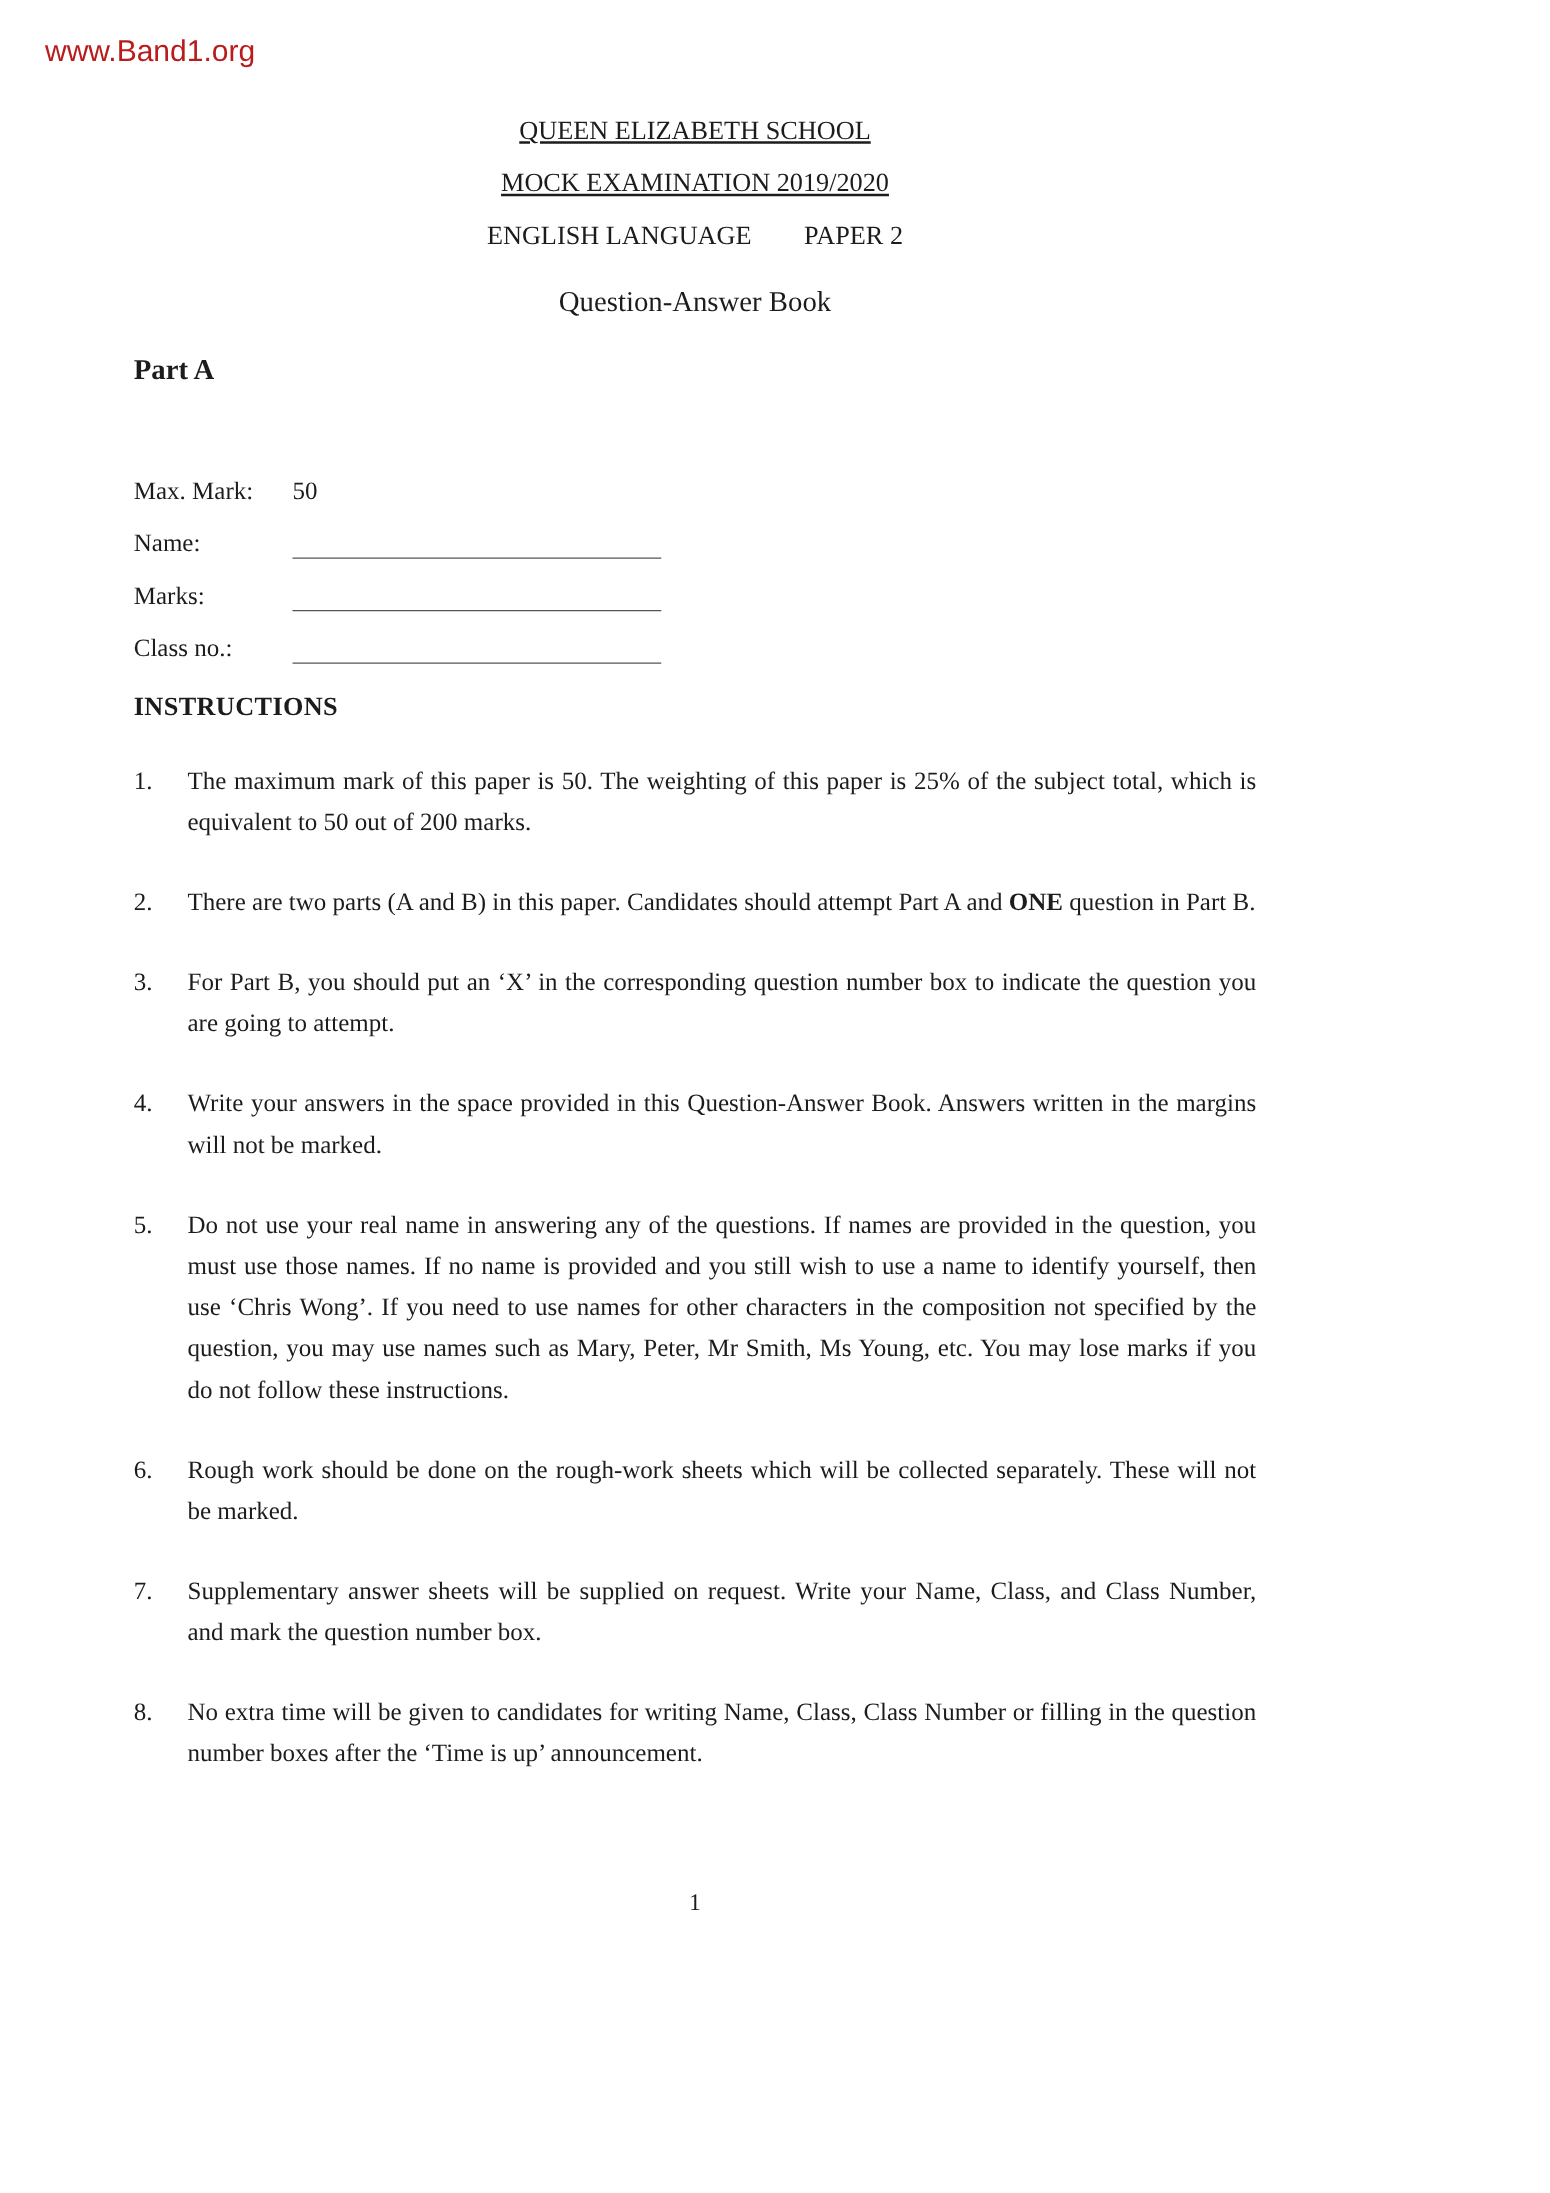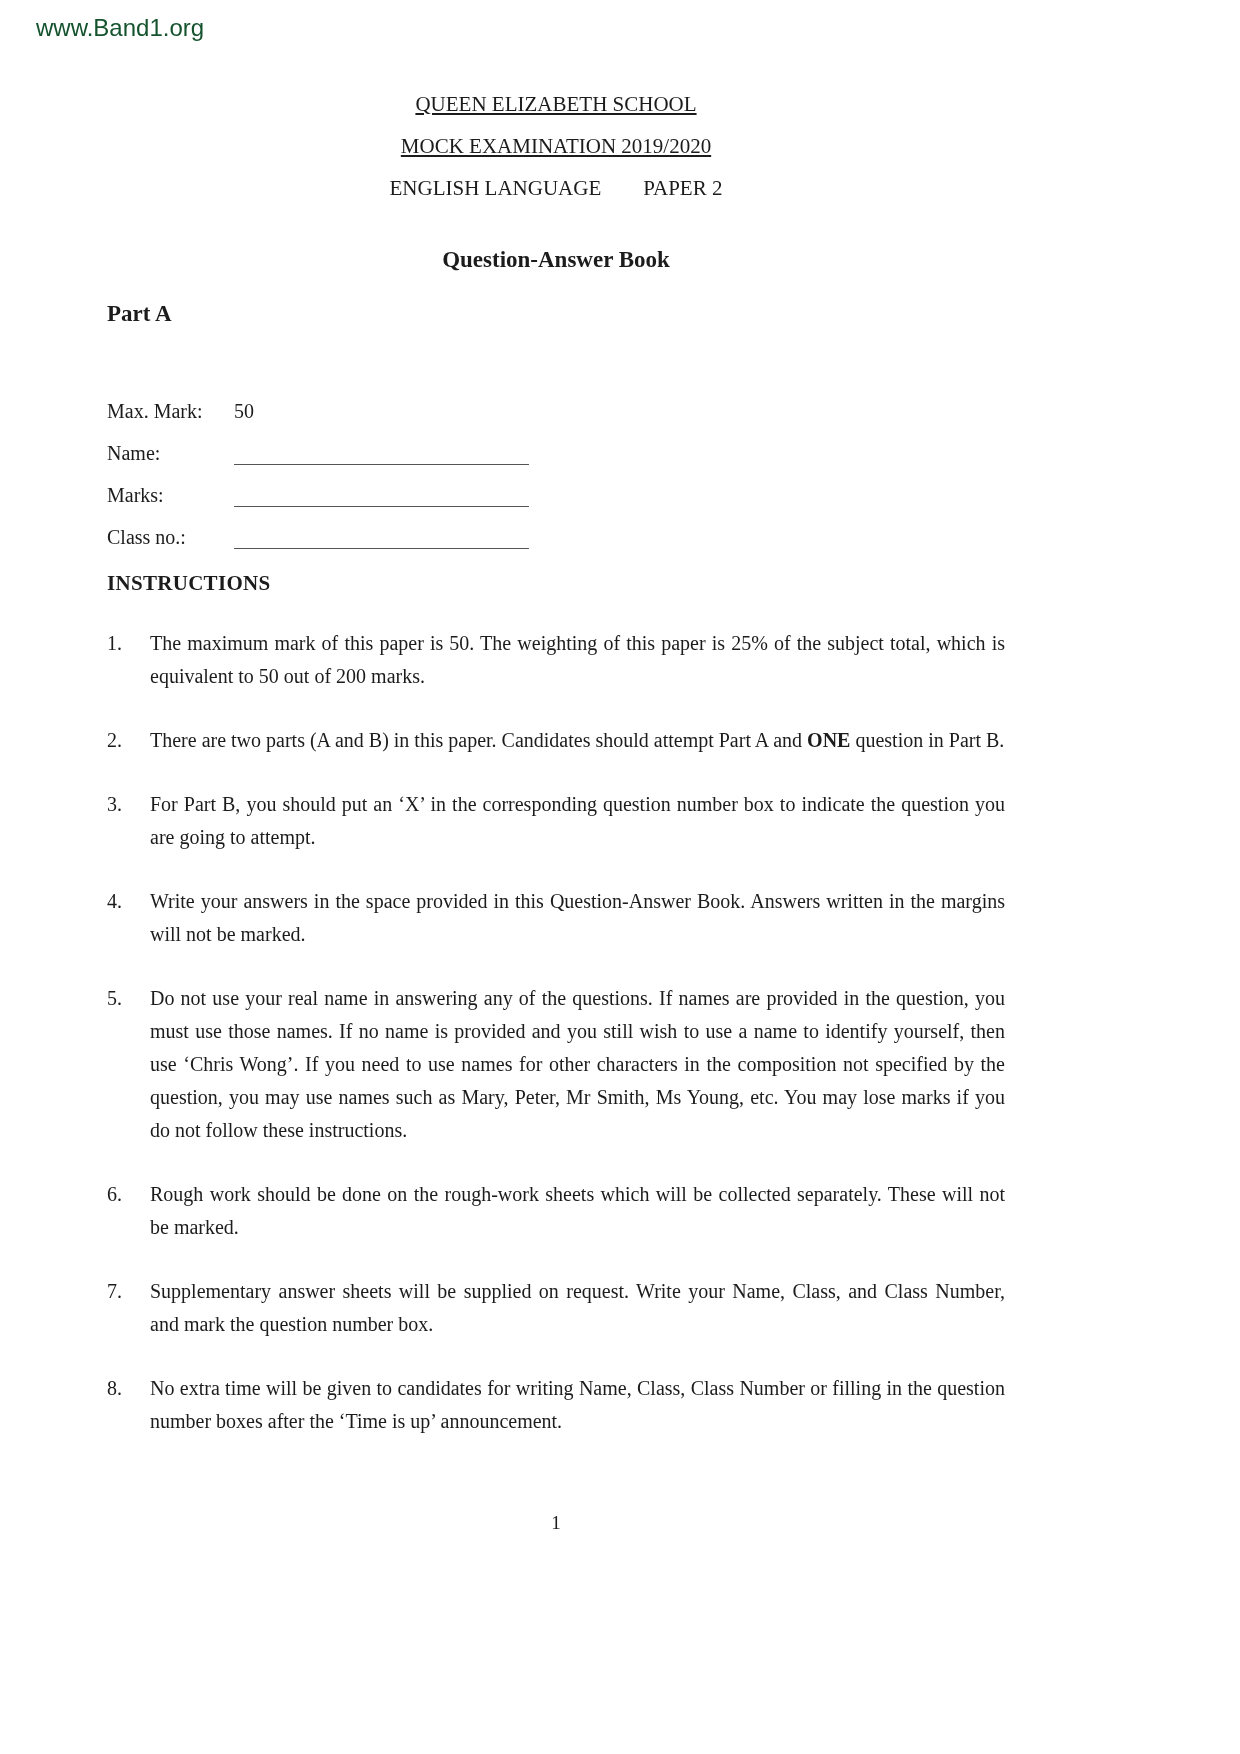--- a/index.html
+++ b/index.html
@@ -12,25 +12,25 @@
     width: 1240px;
     height: 1754px;
     background: #ffffff;
     font-family: "Liberation Serif", serif;
     color: #1c1c1c;
     box-sizing: border-box;
     overflow: hidden;
   }
   .watermark {
     position: absolute;
-    top: 14px;
+    top: 28px;
     left: 36px;
     font-family: "Liberation Sans", sans-serif;
     font-size: 24px;
-    color: #14532d;
+    color: #b91c1c;
   }
   .content {
     position: absolute;
     top: 16px;
     left: 107px;
     width: 898px;
   }
   .header {
     margin-top: 76px;
     text-align: center;
@@ -41,22 +41,22 @@
   }
   .underlined {
     text-decoration: underline;
   }
   .subject-gap {
     display: inline-block;
     width: 42px;
   }
   .book-title {
     font-size: 23px;
-    font-weight: bold;
-    margin-top: 46px;
+    font-weight: normal;
+    margin-top: 28px;
   }
   .part-title {
     text-align: left;
     font-size: 23px;
     font-weight: bold;
     margin-top: 28px;
   }
   .info {
     display: flex;
     margin-top: 60px;

